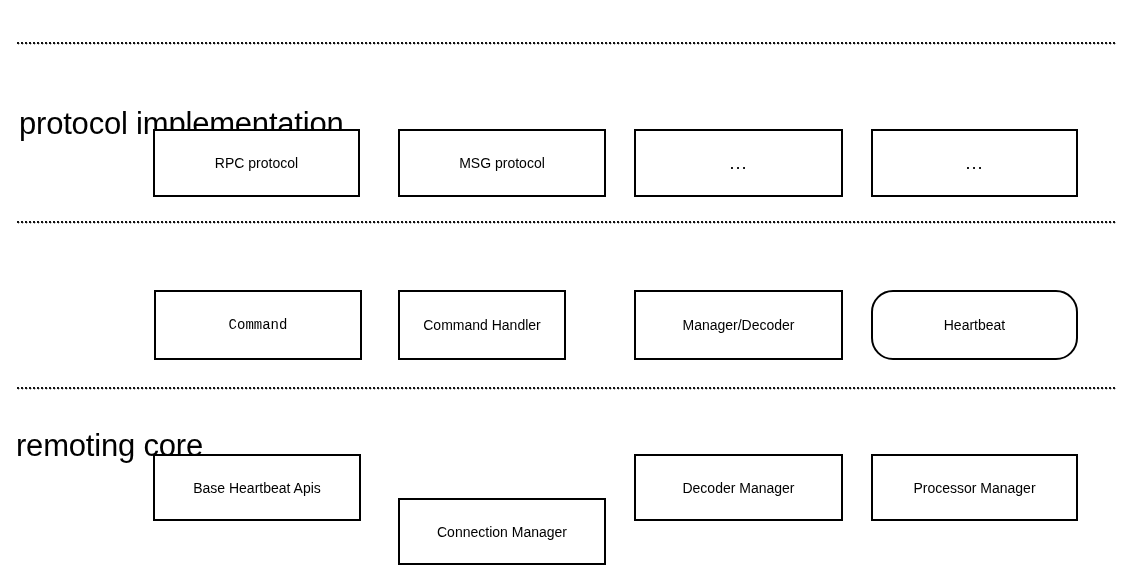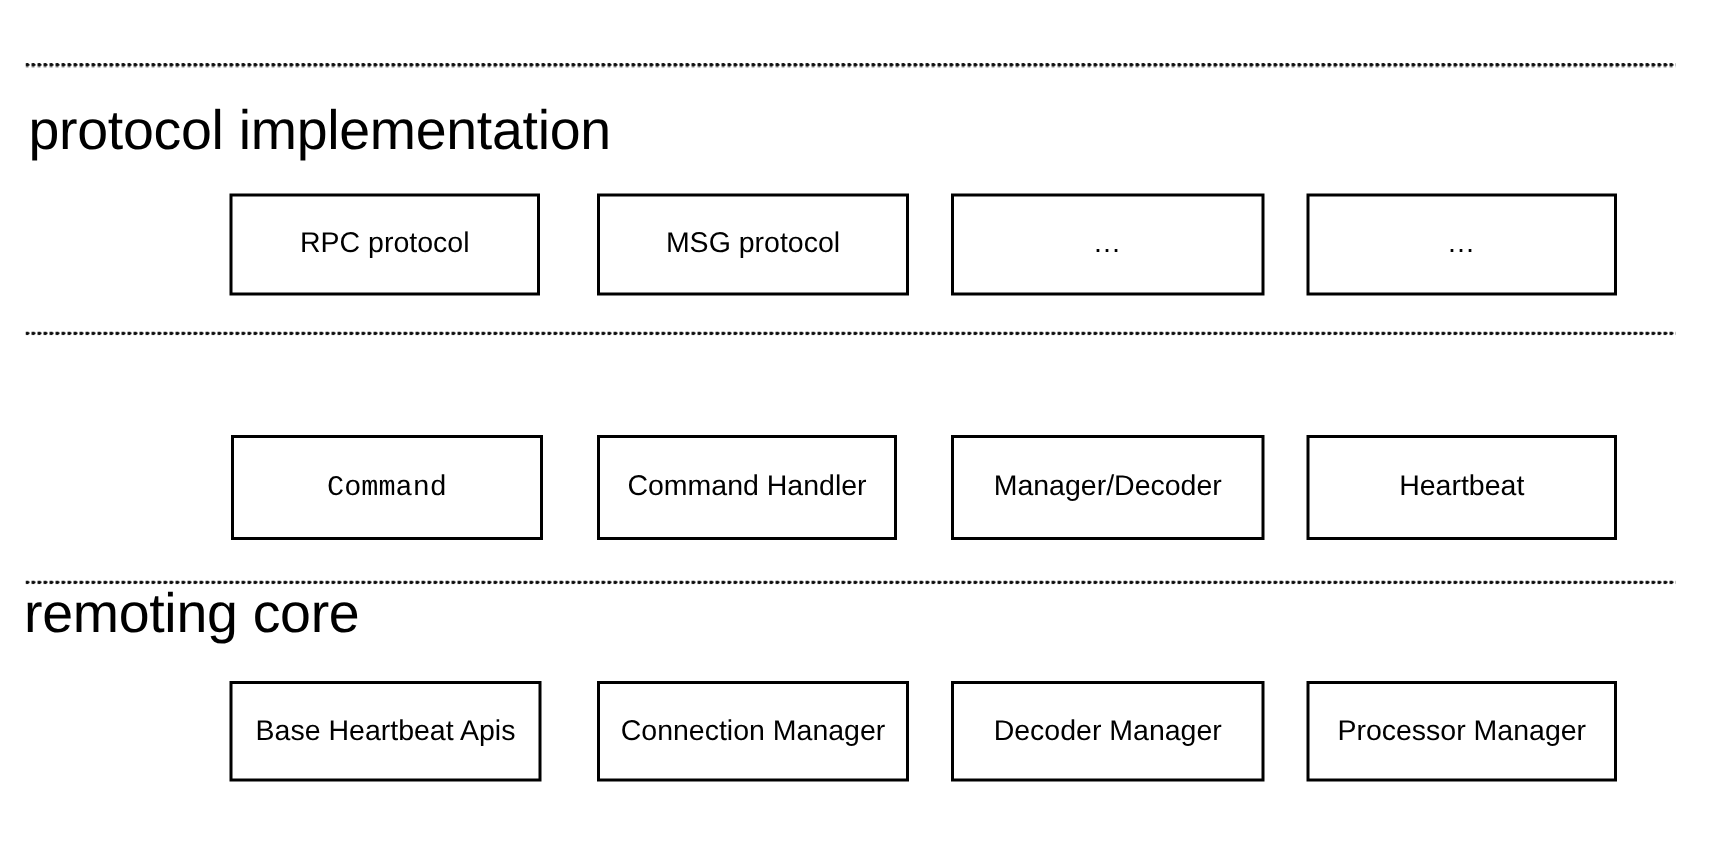--- a/index.html
+++ b/index.html
@@ -34,41 +34,42 @@
     background-repeat: repeat-x;
     background-position: 0 0;
   }
   .divider.d1 { top: 42px; }
   .divider.d2 { top: 221px; }
   .divider.d3 { top: 387px; }
 
   
   .layer-title {
     position: absolute;
-    font-size: 37px;
+    font-size: 31px;
     font-weight: 300;
     line-height: 1;
     letter-spacing: -0.2px;
     color: #000000;
     white-space: nowrap;
+    margin-top: 40px;
   }
   .layer-title.t1 { left: 19px; top: 68px; }
   .layer-title.t2 { left: 16px; top: 234px; }
   .layer-title.t3 { left: 16px; top: 390px; }
 
   
   .box {
     position: absolute;
     box-sizing: border-box;
     border: 2px solid #000000;
     background: #ffffff;
     display: flex;
     align-items: center;
     justify-content: center;
-    font-size: 19px;
+    font-size: 14px;
     font-weight: 400;
     color: #000000;
     white-space: nowrap;
   }
   .box.ellipsis {
     font-size: 19px;
     letter-spacing: 1px;
   }
 
   
@@ -76,26 +77,26 @@
   .row2 .box { top: 290px;  height: 70px; }
   .row3 .box { top: 454px;  height: 67px; }
 
   
   .row1 .c1 { left: 153px; width: 207px; }
   .row1 .c2 { left: 398px; width: 208px; }
   .row1 .c3 { left: 634px; width: 209px; }
   .row1 .c4 { left: 871px; width: 207px; }
 
   .row2 .c1 { left: 154px; width: 208px; font-family: Liberation Mono, monospace; }
-  .row2 .c2 { left: 398px; width: 200px; }
+  .row2 .c2 { left: 398px; width: 168px; }
   .row2 .c3 { left: 634px; width: 209px; }
-  .row2 .c4 { left: 871px; width: 207px; }
+  .row2 .c4 { left: 871px; width: 207px; border-radius: 22px; }
 
   .row3 .c1 { left: 153px; width: 208px; }
-  .row3 .c2 { left: 398px; width: 208px; }
+  .row3 .c2 { left: 398px; width: 208px; margin-top: 44px; }
   .row3 .c3 { left: 634px; width: 209px; }
   .row3 .c4 { left: 871px; width: 207px; }
 </style>
 </head>
 <body>
 
 <div id="diagram">
 
   <div class="divider d1"></div>
 

